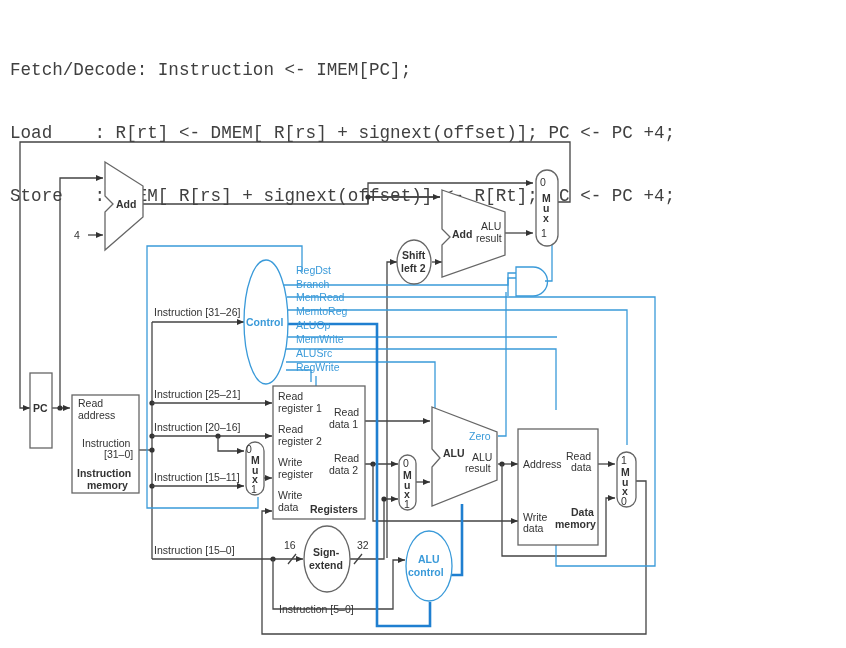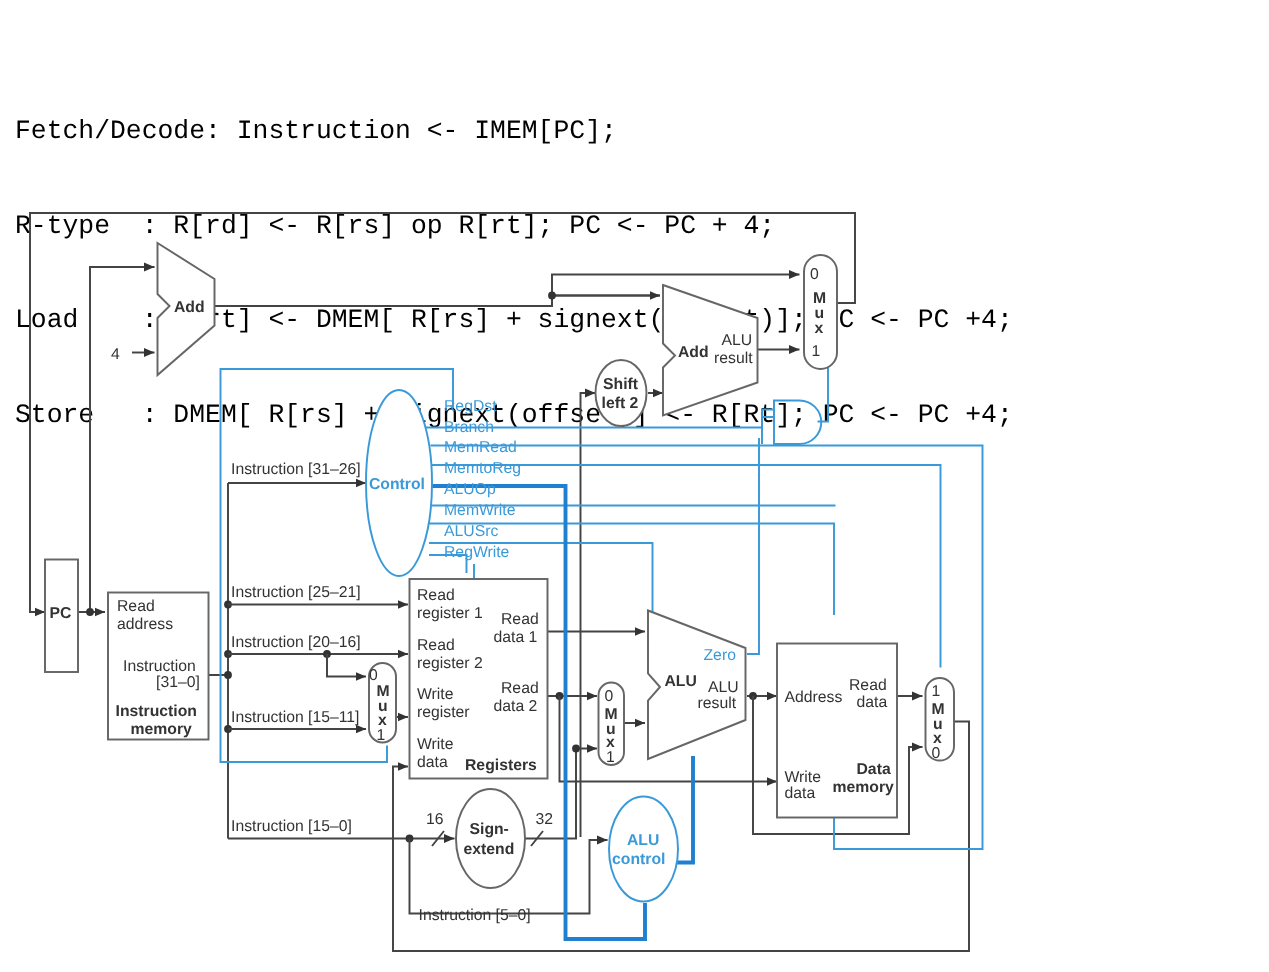--- a/index.html
+++ b/index.html
@@ -1,34 +1,33 @@
 <!DOCTYPE html>
 <html><head>
 <meta charset="utf-8">
 <style>
   html, body { margin:0; padding:0; background:#ffffff; }
   body { width:846px; height:648px; position:relative; overflow:hidden; }
-  .code { position:absolute; left:10px; top:36px; font-family:"Liberation Mono", monospace; font-size:17.6px; line-height:21px; color:#000000; white-space:pre; }
+  .code { position:absolute; left:10px; top:18px; font-family:"Liberation Mono", monospace; font-size:17.6px; line-height:21px; color:#404040; white-space:pre; }
   .code div { height:21px; }
   svg { position:absolute; left:0; top:0; }
   .lbl { font-family:"Liberation Sans", sans-serif; font-size:10.5px; fill:#333; }
   .bold { font-weight:bold; }
   .blue { fill:#3a9ad9; }
   .w { stroke:#444; stroke-width:1.3; fill:none; }
   .c { stroke:#3a9ad9; stroke-width:1.3; fill:none; }
   .ct { stroke:#1f7fd0; stroke-width:2.6; fill:none; }
   .box { stroke:#666; stroke-width:1.3; fill:#fff; }
   .bbox { stroke:#3a9ad9; stroke-width:1.3; fill:#fff; }
 </style>
 </head>
 <body>
 
 <div class="code">
   <div>Fetch/Decode: Instruction &lt;- IMEM[PC];</div>
-  <div>R-type  : R[rd] &lt;- R[rs] op R[rt]; PC &lt;- PC + 4;</div>
   <div>Load    : R[rt] &lt;- DMEM[ R[rs] + signext(offset)]; PC &lt;- PC +4;</div>
   <div>Store   : DMEM[ R[rs] + signext(offset)] &lt;- R[Rt]; PC &lt;- PC +4;</div>
 </div>
 
 <svg width="846" height="648" viewBox="0 0 846 648">
   <defs>
     <marker id="ar" markerWidth="8" markerHeight="8" refX="7" refY="4" orient="auto" markerUnits="userSpaceOnUse">
       <path d="M0,1 L7,4 L0,7 Z" fill="#333"></path>
     </marker>
   </defs>

